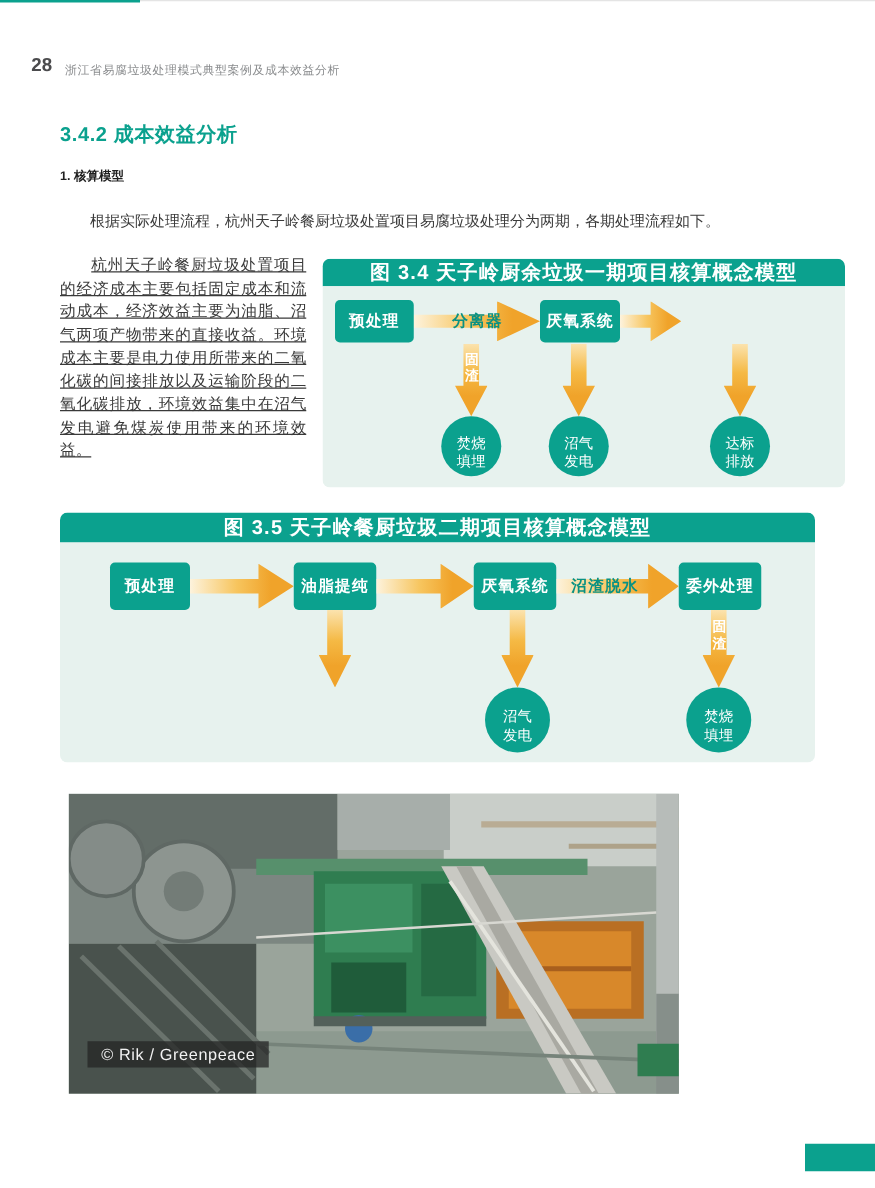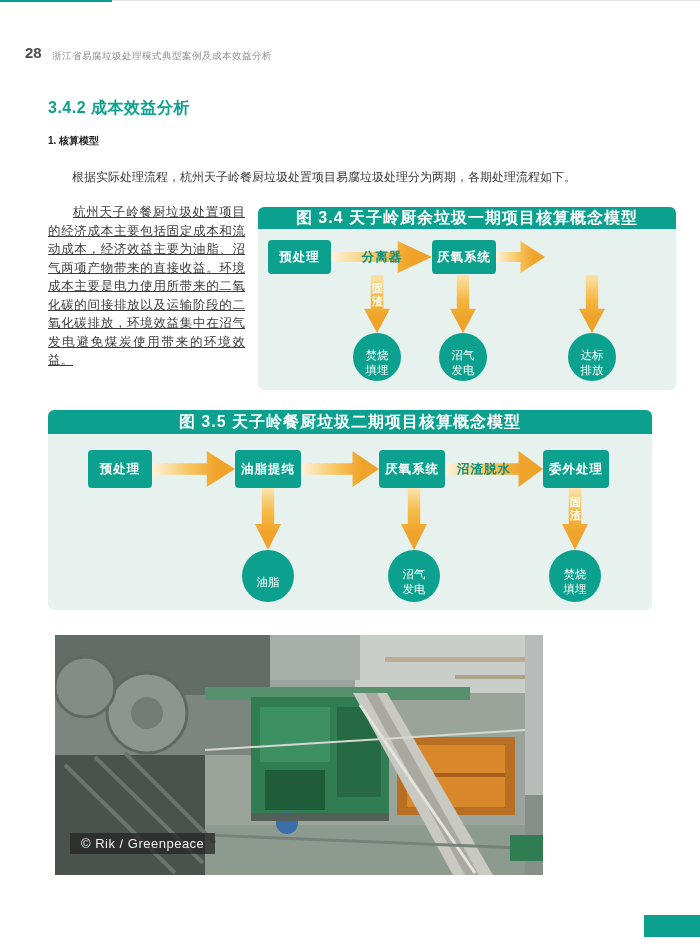--- a/index.html
+++ b/index.html
@@ -105,23 +105,20 @@
       <div class="box" style="left:331px;top:16px;width:66px;height:38px">厌氧系统</div>
       <div class="harrow" style="left:397px;top:17px;width:98px;height:36px;clip-path:polygon(0 34%,75% 34%,75% 0,100% 50%,75% 100%,75% 66%,0 66%)"></div>
       <div class="alabel" style="left:408px;top:27px;width:56px">沼渣脱水</div>
       <div class="box" style="left:495px;top:16px;width:66px;height:38px">委外处理</div>
 
       <div class="varrow" style="left:207px;top:54px;width:26px;height:62px"></div>
       <div class="varrow" style="left:353px;top:54px;width:26px;height:62px"></div>
       <div class="varrow" style="left:514px;top:54px;width:26px;height:62px"></div>
       <div class="vlabel" style="left:521px;top:62px;width:13px">固渣</div>
 
-      <div class="circle" style="left:194px;top:116px;width:52px;height:52px">
-          <span class="wrap">油脂</span>
-        </div>
       <div class="circle" style="left:340px;top:116px;width:52px;height:52px">
           <span class="wrap">沼气发电</span>
         </div>
       <div class="circle" style="left:501px;top:116px;width:52px;height:52px">
           <span class="wrap">焚烧填埋</span>
         </div>
     </div>
   </div>
 
   <div class="photo">

